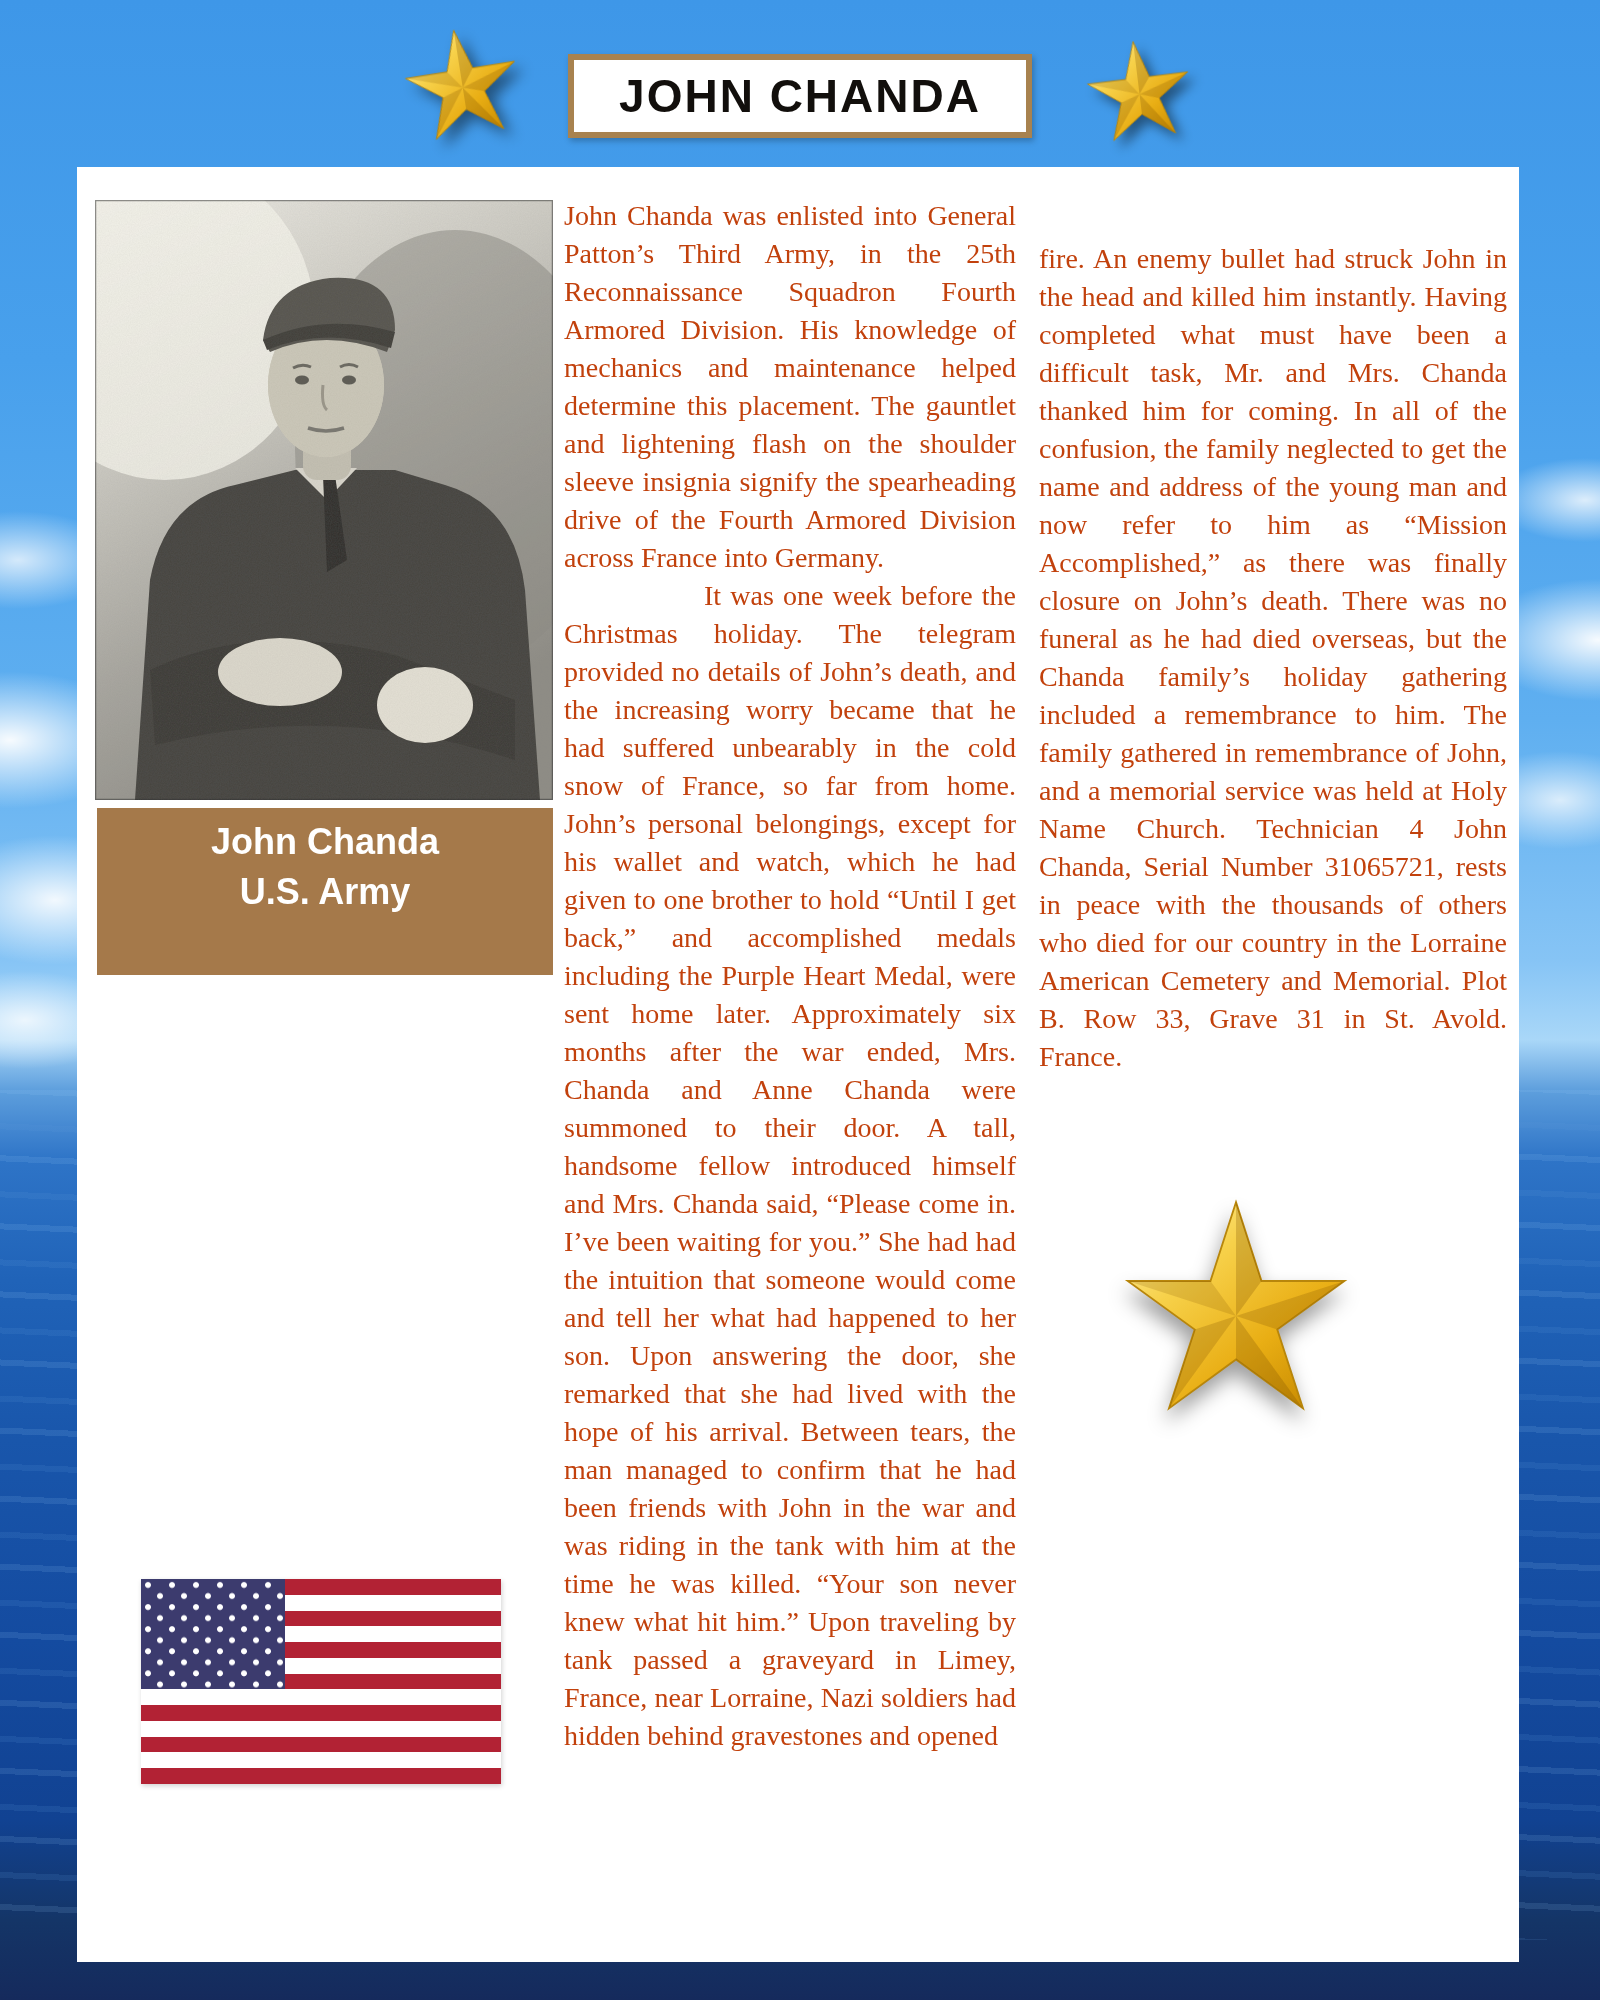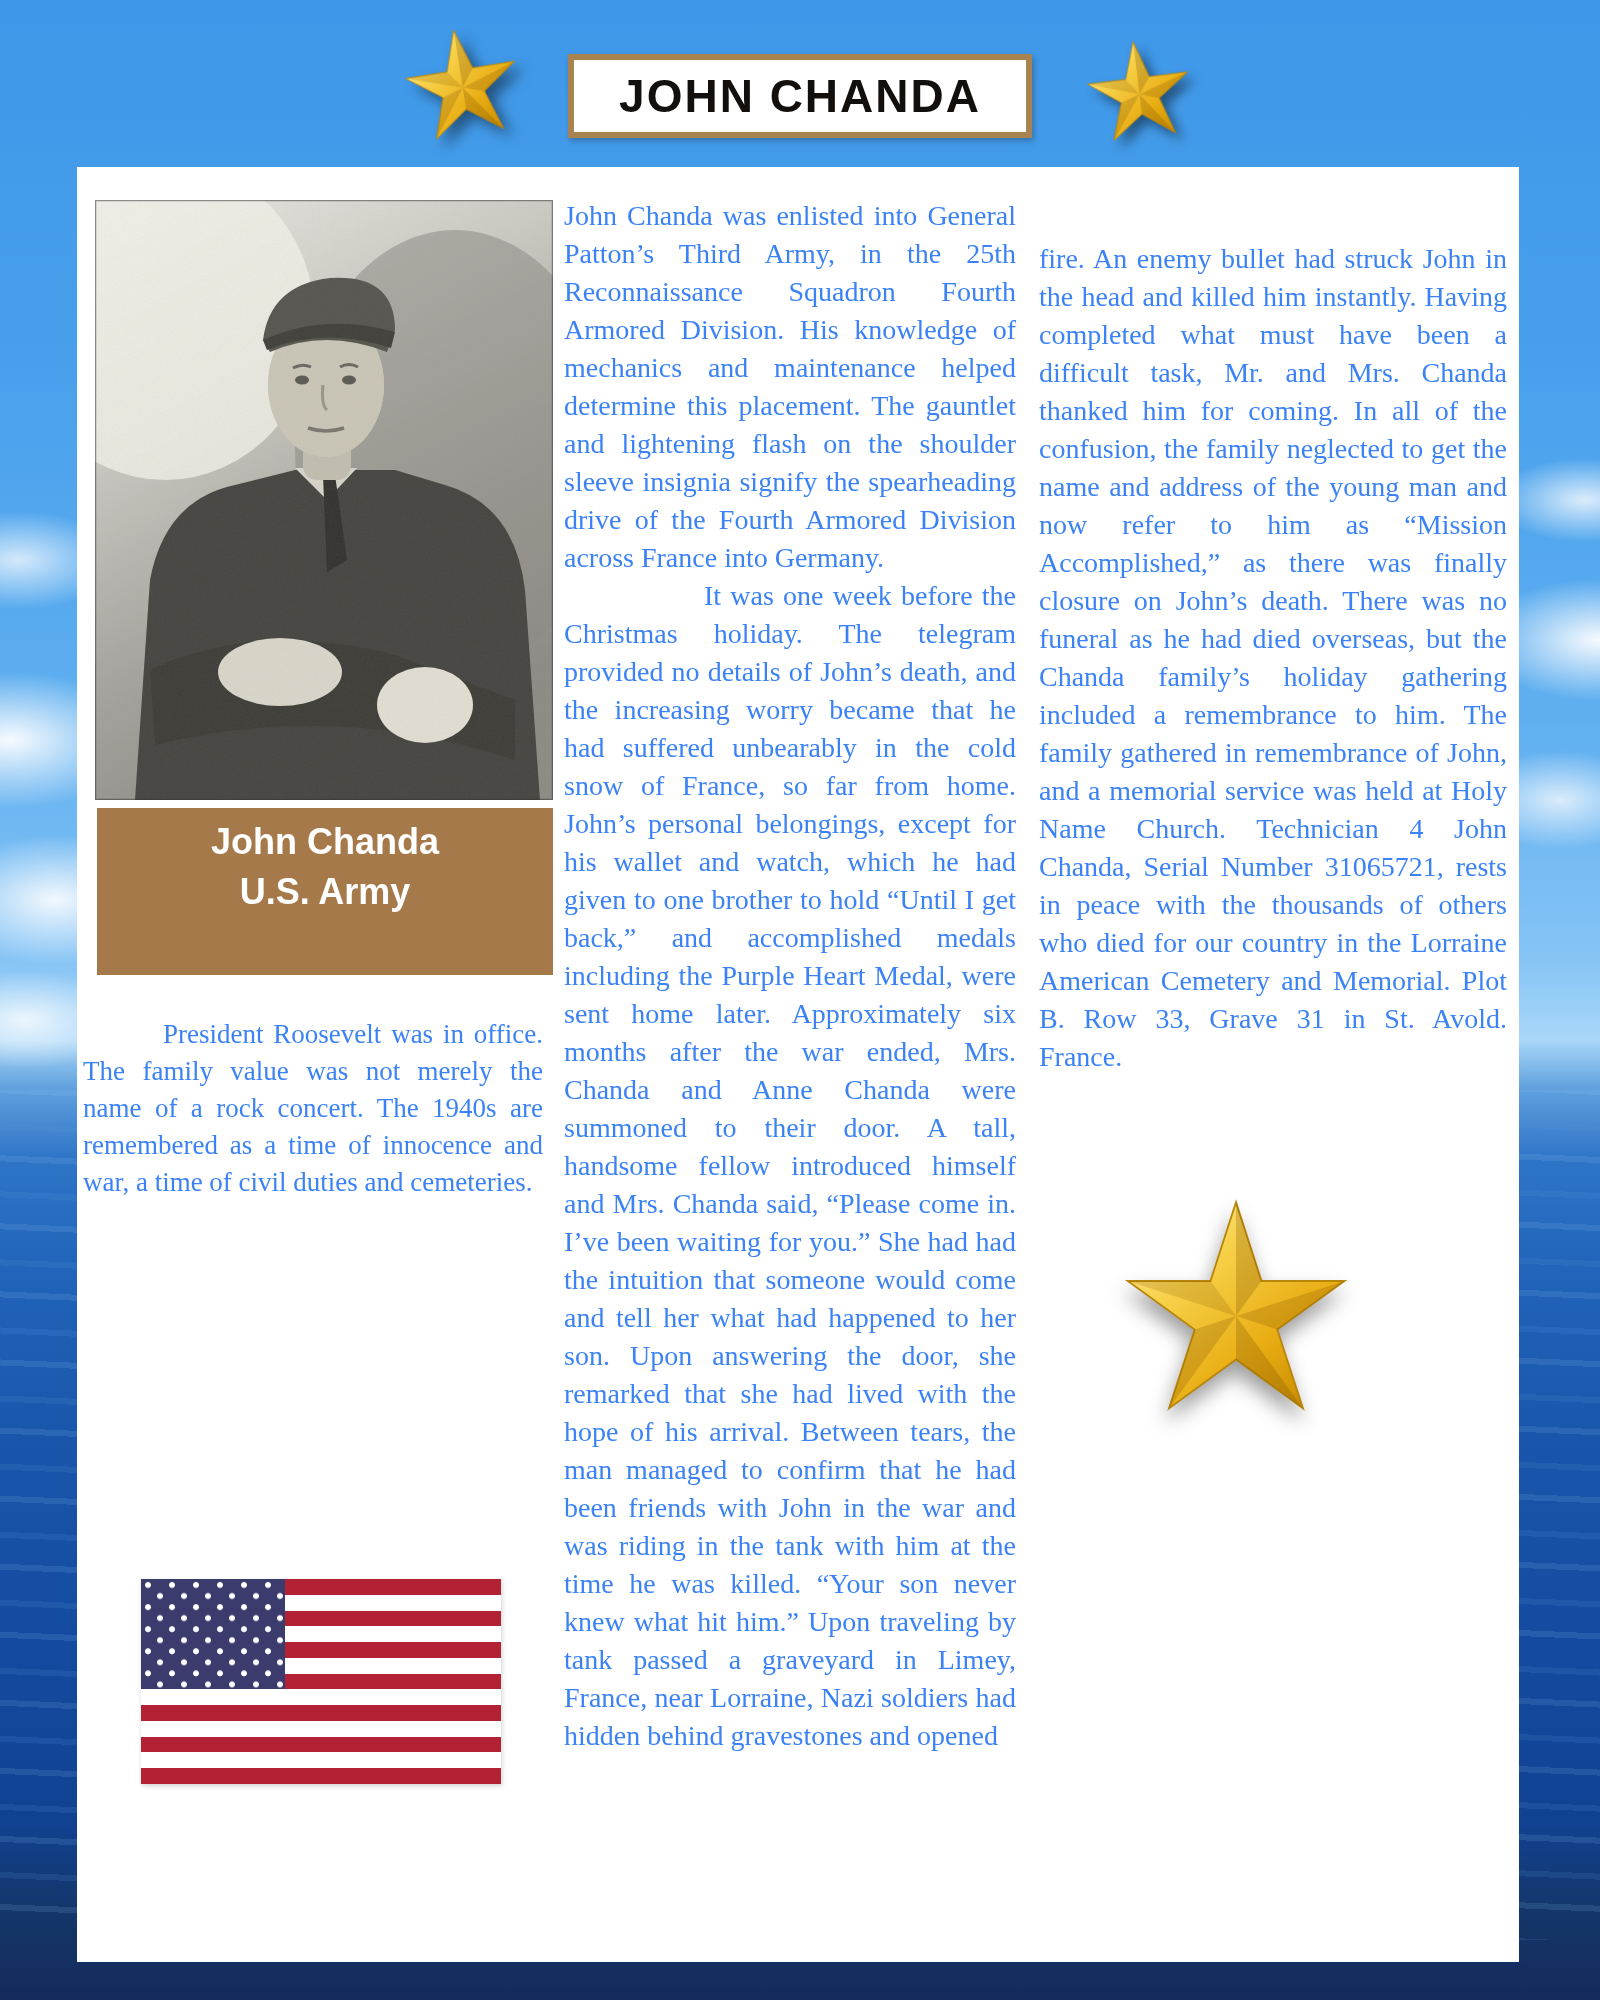--- a/index.html
+++ b/index.html
@@ -47,21 +47,21 @@
       filter:drop-shadow(-2px 12px 10px rgba(0,0,0,.38));}
   
   .photo{position:absolute;left:18px;top:33px;width:458px;height:600px;}
   .photo svg{display:block;width:100%;height:100%;}
   
   .caption{position:absolute;left:20px;top:641px;width:456px;height:167px;
     background:#A5794A;color:#ffffff;text-align:center;box-sizing:border-box;
     font-family:"Liberation Sans", sans-serif;font-weight:bold;
     font-size:36px;line-height:50px;padding-top:9px;}
   
-  .serifcol{position:absolute;color:#3b82f6;text-align:justify;}
+  .serifcol{position:absolute;color:#c2410c;text-align:justify;}
   .leftp{left:6px;width:460px;font-size:27px;line-height:37px;}
   .lp1{top:822px;}
   .lp2{top:1057px;}
   .indent80{text-indent:80px;}
   .midcol{left:487px;top:30px;width:452px;font-size:28px;line-height:38px;}
   .rightcol{left:962px;top:30px;width:468px;font-size:28px;line-height:38px;margin-top:43px;}
   .midcol p, .rightcol p{margin:0;padding:0;}
   .midcol .p2{text-indent:140px;}
   
   .flag{position:absolute;left:64px;top:1412px;width:360px;height:205px;
@@ -163,21 +163,20 @@
           <rect x="0.5" y="0.5" width="457" height="599" fill="none" stroke="rgba(40,40,40,0.5)" stroke-width="1.5"></rect>
         </g>
       </svg>
     </div>
 
     <div class="caption">
       <div>John Chanda</div>
       <div>U.S. Army</div>
     </div>
 
-    <p class="serifcol leftp lp1 indent80">President Roosevelt was in office. The family value was not merely the name of a rock concert. The 1940s are remembered as a time of innocence and war, a time of civil duties and cemeteries.</p>
 
     <div class="flag">
       <div class="canton"></div>
     </div>
 
     <div class="serifcol midcol">
       <p class="p1">John Chanda was enlisted into General Patton’s Third Army, in the 25th Reconnaissance Squadron Fourth Armored Division. His knowledge of mechanics and maintenance helped determine this placement. The gauntlet and lightening flash on the shoulder sleeve insignia signify the spearheading drive of the Fourth Armored Division across France into Germany.</p>
       <p class="p2">It was one week before the Christmas holiday. The telegram provided no details of John’s death, and the increasing worry became that he had suffered unbearably in the cold snow of France, so far from home. John’s personal belongings, except for his wallet and watch, which he had given to one brother to hold “Until I get back,” and accomplished medals including the Purple Heart Medal, were sent home later.  Approximately six months after the war ended, Mrs. Chanda and Anne Chanda were summoned to their door. A tall, handsome fellow introduced himself and Mrs. Chanda said, “Please come in. I’ve been waiting for you.” She had had the intuition that someone would come and tell her what had happened to her son. Upon answering the door, she remarked that she had lived with the hope of his arrival. Between tears, the man managed to confirm that he had been friends with John in the war and was riding in the tank with him at the time he was killed. “Your son never knew what hit him.” Upon traveling by tank passed a graveyard in Limey, France, near Lorraine, Nazi soldiers had hidden behind gravestones and opened</p>
     </div>
 

